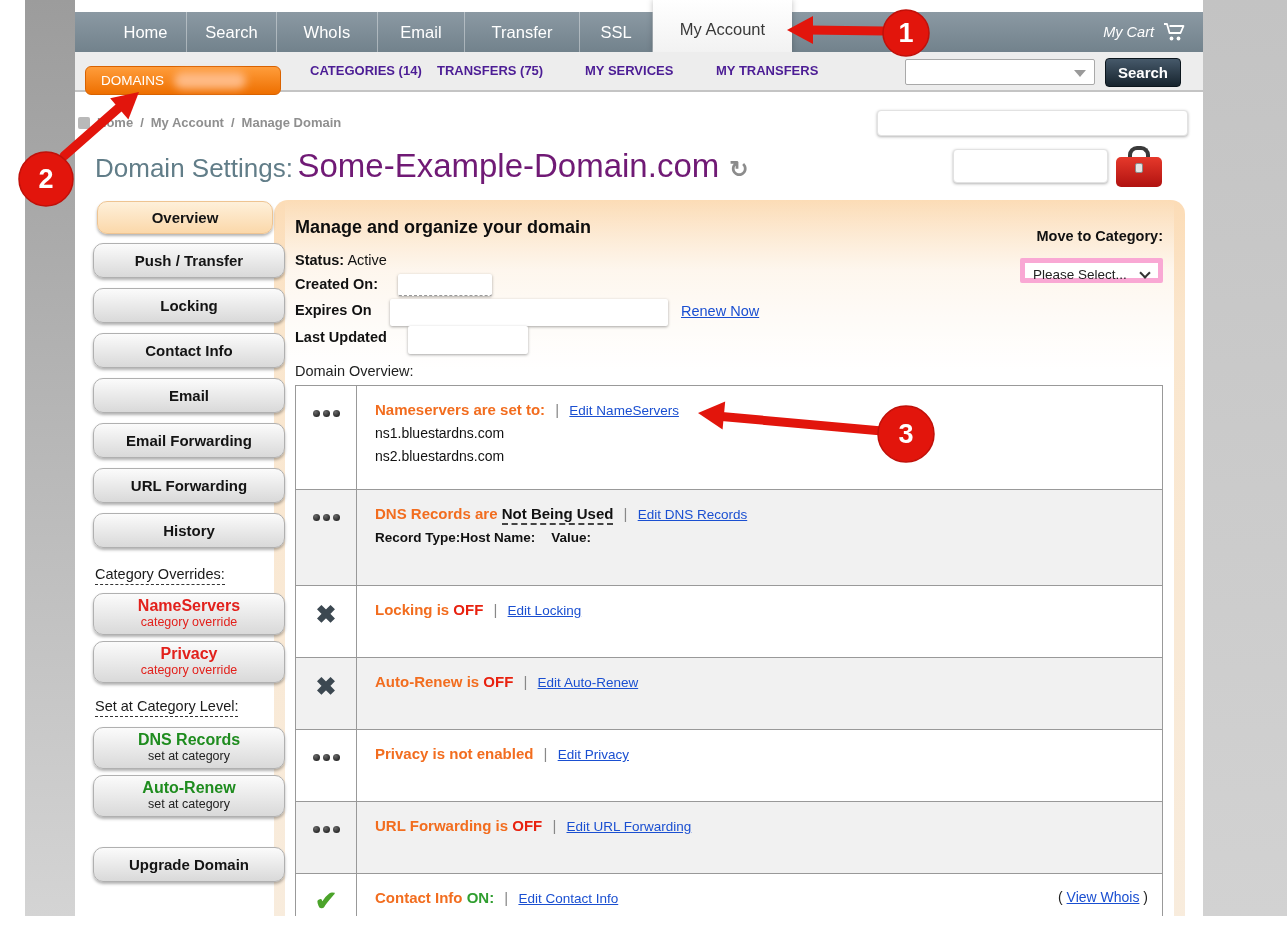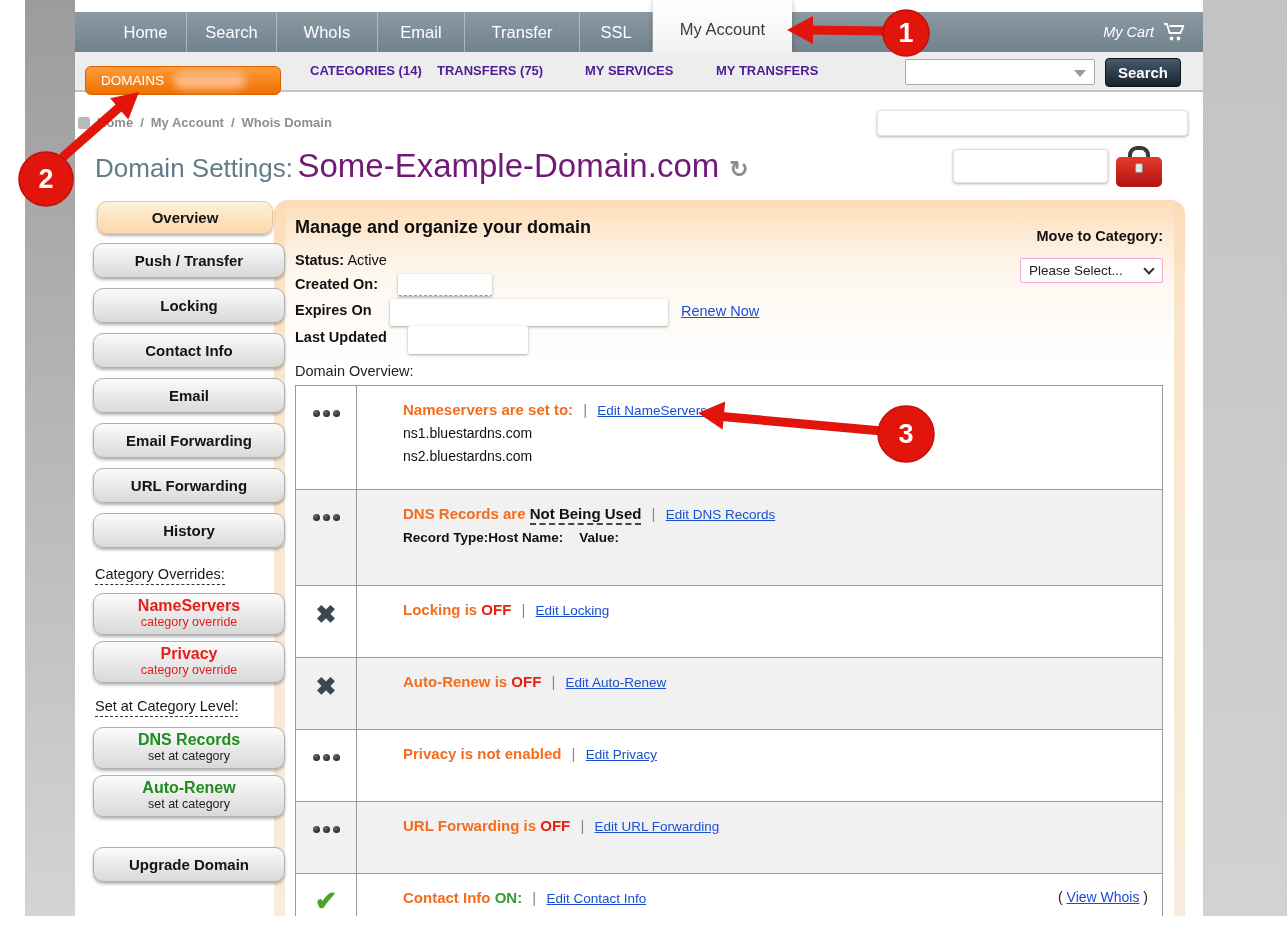--- a/index.html
+++ b/index.html
@@ -91,40 +91,40 @@
   .red-txt { color:#e2211c; }
   .green-txt { color:#1f8c1f; }
   .dark-sub { color:#222; }
   .sb-label { position:absolute; left:95px; font-size:14.5px; color:#1a1a1a; z-index:2;
               border-bottom:1.5px dashed #333; padding-bottom:2px; }
 
   
   .m-abs { position:absolute; z-index:2; }
   .m-heading { left:295px; top:217px; font-size:18px; font-weight:bold; color:#0d0d0d; }
   .move-label { left:985px; top:228px; width:178px; text-align:right; font-size:14.5px; font-weight:bold; color:#111; }
-  .cat-select { left:1020px; top:258px; width:143px; height:25px; background:#fff; border:1px solid #f9a8d4;
+  .cat-select { left:1020px; top:258px; width:143px; height:25px; background:#fff; border:5px solid #f9a8d4;
                 border-radius:2px; font-size:13.5px; color:#222; line-height:23px; padding-left:8px; cursor:pointer; }
   .chev { position:absolute; right:9px; top:6px; width:8px; height:8px; border-right:2px solid #333;
           border-bottom:2px solid #333; transform:rotate(45deg); }
   .stat-line { font-size:14.5px; color:#111; }
   .stat-line b { font-weight:bold; }
   .sl-1 { left:295px; top:252px; } .sl-2 { left:295px; top:276px; }
   .sl-3 { left:295px; top:302px; } .sl-4 { left:295px; top:329px; }
   .field-box { position:absolute; background:#fff; box-shadow:0 1px 3px rgba(0,0,0,.35); border-radius:2px; z-index:3; }
   .fb-created { left:398px; top:274px; width:94px; height:22px; border-bottom:1.5px dashed #999; }
   .fb-expires { left:390px; top:299px; width:278px; height:27px; }
   .fb-updated { left:408px; top:326px; width:120px; height:28px; }
   .renew-link { left:681px; top:303px; font-size:14.5px; }
   .ov-label { left:295px; top:363px; font-size:14.5px; color:#222; }
 
   a.blue-link { color:#1a4fd1; text-decoration:underline; cursor:pointer; }
 
   
   .ov-table { position:absolute; left:295px; top:385px; width:868px; border:1px solid #999; z-index:2; background:#fff; }
-  .trow { display:flex;gap:28px; }
+  .trow { display:flex; }
   .trow + .trow { border-top:1px solid #999; }
   .trow.alt { background:#f1f1f1; }
   .ticon { width:61px; border-right:1px solid #999; display:flex; justify-content:center; padding-top:18px; flex-shrink:0; }
   .tcell { flex:1; padding:15px 16px 0 18px; position:relative; }
   .tline { font-size:15px; white-space:nowrap; }
   .olabel { color:#f26d1f; font-weight:bold; }
   .st-red { color:#e8210f; font-weight:bold; }
   .st-green { color:#2f9e2f; font-weight:bold; }
   .st-dashed { color:#111; font-weight:bold; border-bottom:2px dashed #444; padding-bottom:1px; }
   .sep { color:#888; font-weight:normal; padding:0 6px; }
@@ -189,21 +189,21 @@
     </div>
     <div class="search-btn">Search</div>
   </div>
 
   <div class="breadcrumb">
     <span class="bc-icon"></span>
     <span class="bc-link">Home</span>
     <span>/</span>
     <span class="bc-link">My Account</span>
     <span>/</span>
-    <span>Whois Domain</span>
+    <span>Manage Domain</span>
   </div>
   <div class="redact-box rb-1"></div>
 
   <div class="page-title">
     <span class="pt-prefix">Domain Settings:</span>
     <span class="pt-domain">Some-Example-Domain.com</span><span class="refresh-ic">↻</span>
   </div>
   <div class="redact-box rb-2"></div>
   <div class="toolbox">
     <span class="handle"></span>

